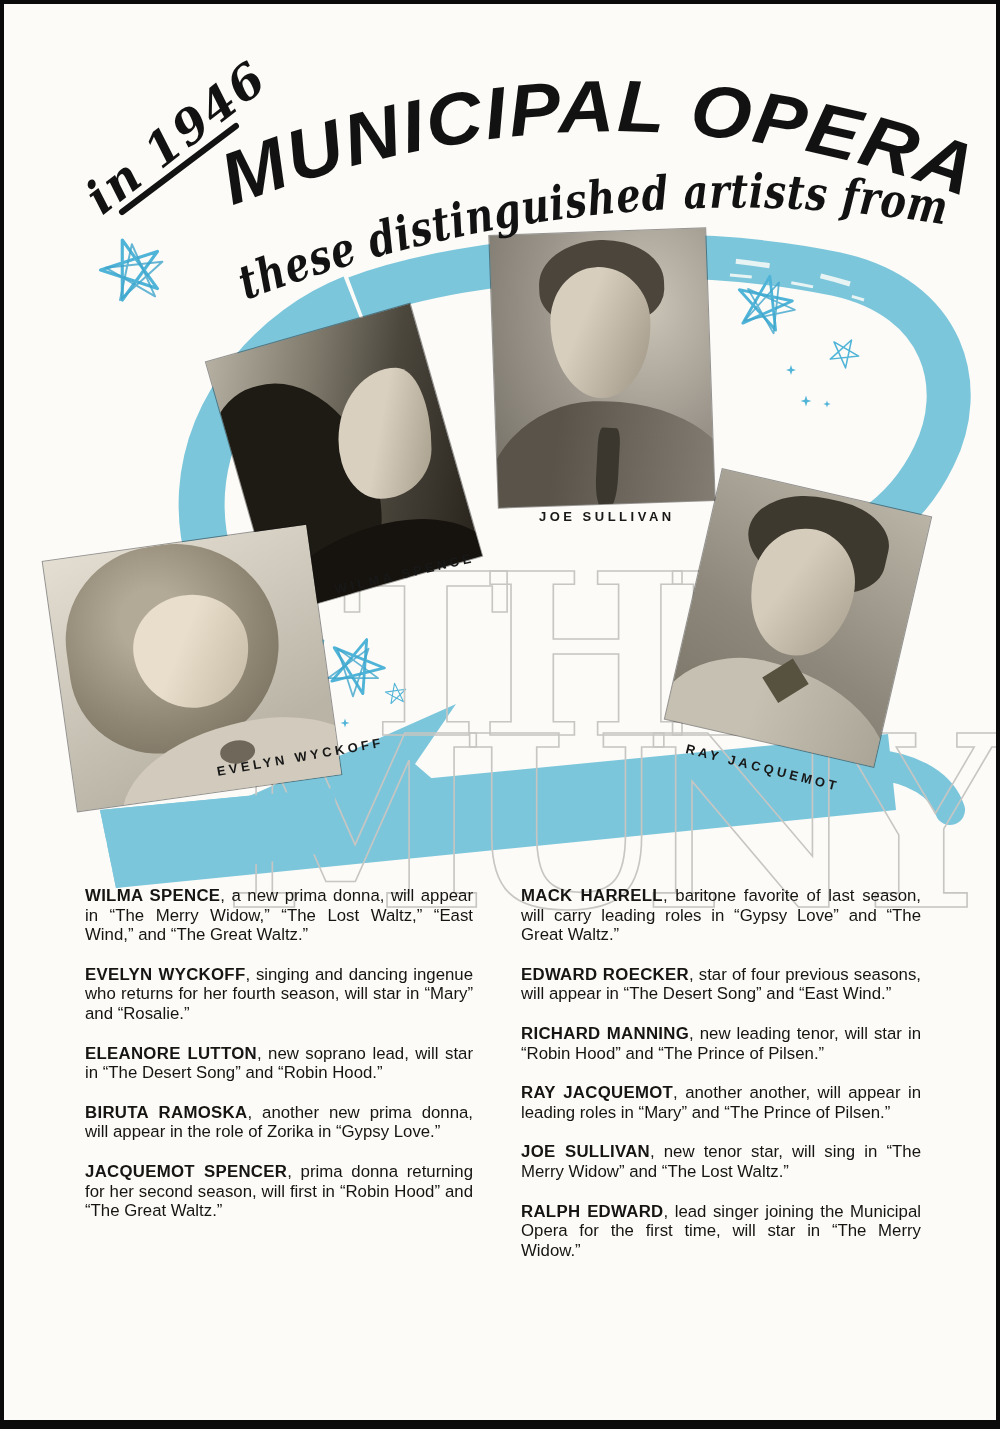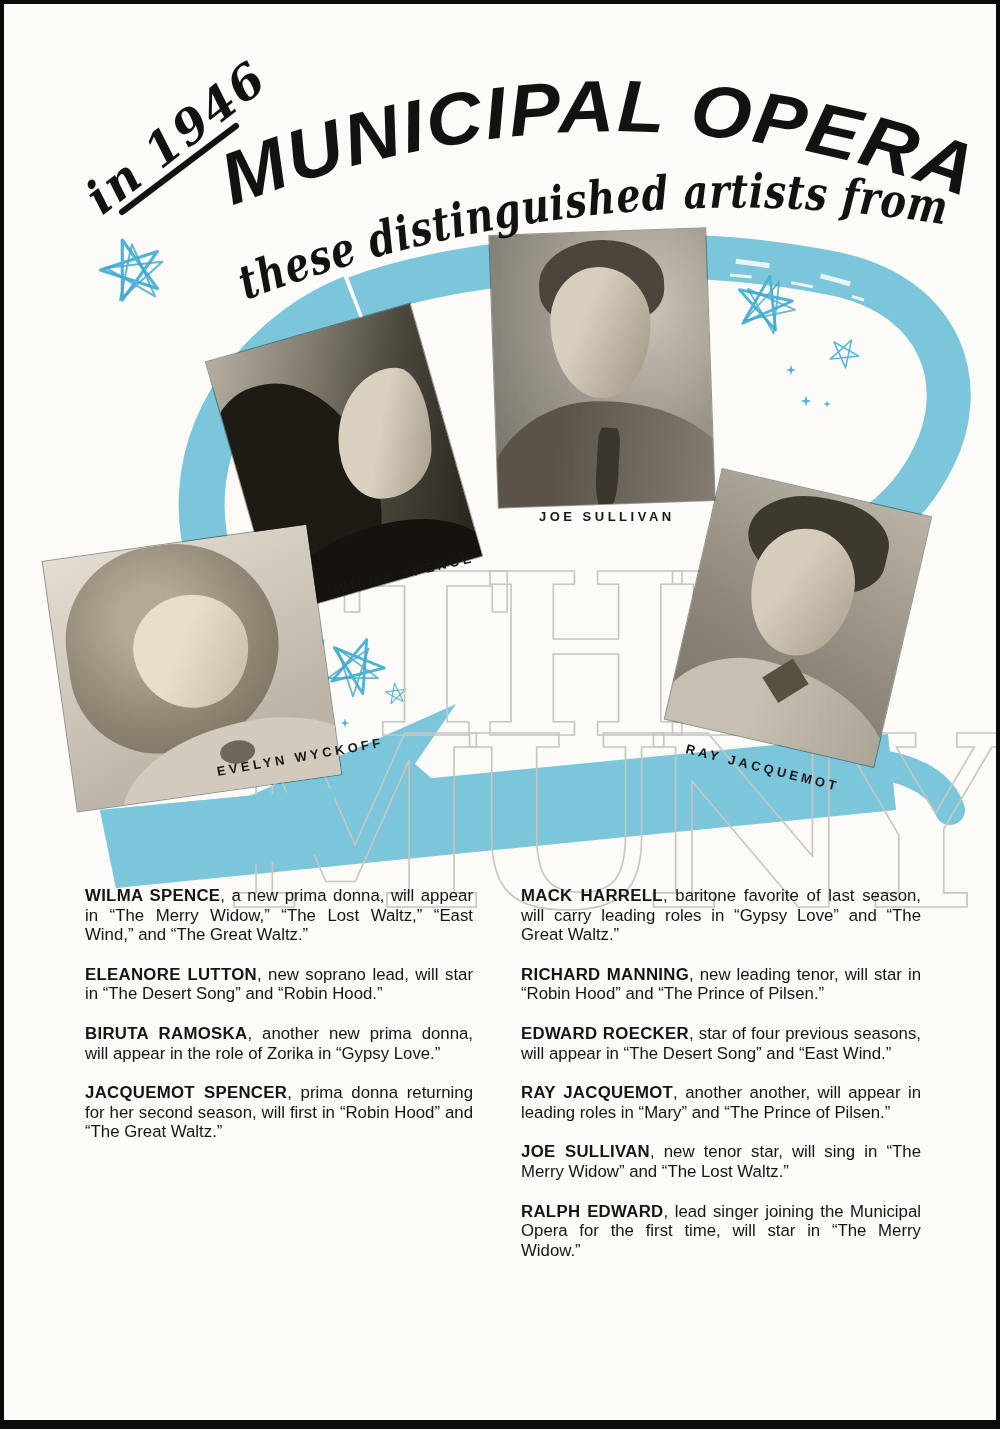--- a/index.html
+++ b/index.html
@@ -164,26 +164,27 @@
     <text class="title-arc">
       <textPath href="#arc-title" textLength="752" lengthAdjust="spacingAndGlyphs">MUNICIPAL OPERA</textPath>
     </text>
     <text class="subtitle-arc">
       <textPath href="#arc-sub" textLength="712" lengthAdjust="spacingAndGlyphs">these distinguished artists from</textPath>
     </text>
   </svg>
 
   <div class="col col-left">
     <p><b>WILMA SPENCE</b><span>, a new prima donna, will appear in “The Merry Widow,” “The Lost Waltz,” “East Wind,” and “The Great Waltz.”</span></p>
+    <p><b>EVELYN WYCKOFF</b><span>, singing and dancing ingenue who returns for her fourth season, will star in “Mary” and “Rosalie.”</span></p>
     <p><b>ELEANORE LUTTON</b><span>, new soprano lead, will star in “The Desert Song” and “Robin Hood.”</span></p>
     <p><b>BIRUTA RAMOSKA</b><span>, another new prima donna, will appear in the role of Zorika in “Gypsy Love.”</span></p>
     <p><b>JACQUEMOT SPENCER</b><span>, prima donna returning for her second season, will first in “Robin Hood” and “The Great Waltz.”</span></p>
   </div>
   <div class="col col-right">
     <p><b>MACK HARRELL</b><span>, baritone favorite of last season, will carry leading roles in “Gypsy Love” and “The Great Waltz.”</span></p>
+    <p><b>EDWARD ROECKER</b><span>, star of four previous seasons, will appear in “The Desert Song” and “East Wind.”</span></p>
     <p><b>RICHARD MANNING</b><span>, new leading tenor, will star in “Robin Hood” and “The Prince of Pilsen.”</span></p>
-    <p><b>EDWARD ROECKER</b><span>, star of four previous seasons, will appear in “The Desert Song” and “East Wind.”</span></p>
     <p><b>RAY JACQUEMOT</b><span>, another another, will appear in leading roles in “Mary” and “The Prince of Pilsen.”</span></p>
     <p><b>JOE SULLIVAN</b><span>, new tenor star, will sing in “The Merry Widow” and “The Lost Waltz.”</span></p>
     <p><b>RALPH EDWARD</b><span>, lead singer joining the Municipal Opera for the first time, will star in “The Merry Widow.”</span></p>
   </div>
 
 </div>
 
 </body></html>

